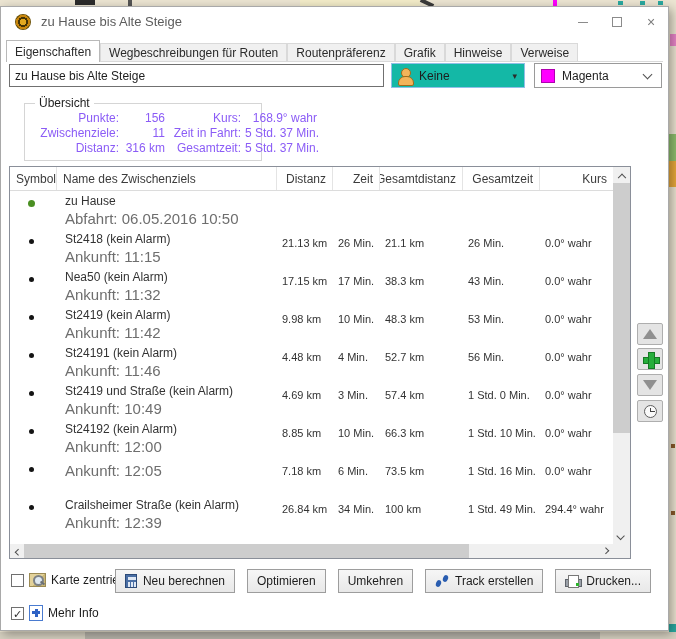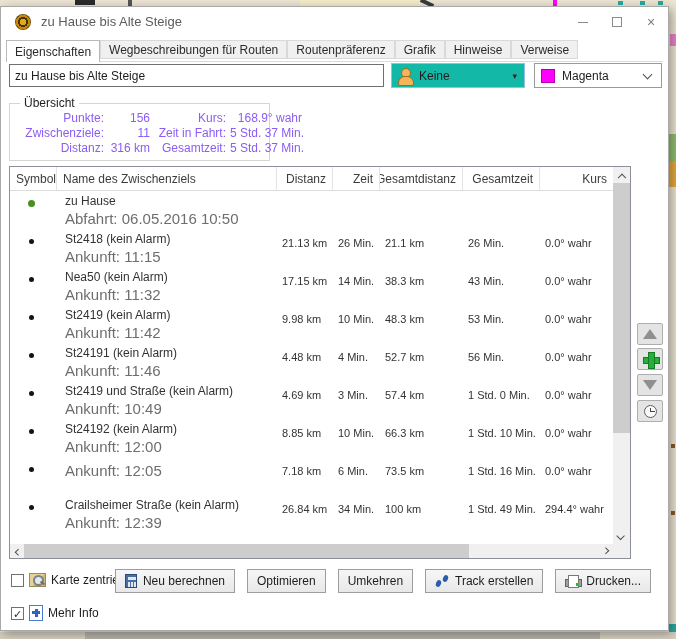--- a/index.html
+++ b/index.html
@@ -18,21 +18,21 @@
   .app-icon { position:absolute; left:14px; top:7px; width:16px; height:16px; border-radius:50%;
               background:radial-gradient(circle at 50% 50%, #e2a820 0 3px, #463405 3px 5px, #c8860d 5px 7px, #6e5309 7px 8px); }
   .title-text { position:absolute; left:40px; top:7px; font-size:13px; color:#5c5c5c; }
   .cap-btn { position:absolute; top:0; width:34px; height:30px; display:flex; align-items:center; justify-content:center; }
   .cap-min { right:68px; } .cap-max { right:34px; } .cap-close { right:0; }
   .glyph-min { width:10px; height:0; border-top:1px solid #8b8b8b; }
   .glyph-max { width:10px; height:10px; border:1px solid #8b8b8b; }
   .glyph-close { font-size:14px; color:#7c7c7c; line-height:1; }
 
   
-  .tabstrip { position:absolute; left:5px; top:33px; right:5px; height:22px; display:flex; align-items:flex-start; }
+  .tabstrip { position:absolute; left:5px; top:33px; right:5px; height:22px; display:flex; align-items:flex-end; }
   .tab { height:19px; padding:2px 8px 0; font-size:12px; color:#2b2b2b; background:#f0f0f0;
          border:1px solid #d9d9d9; border-bottom:1px solid #d9d9d9; margin-right:0; white-space:nowrap; }
   .tab.active { height:22px; background:#fff; border:1px solid #b9b9b9; border-bottom:none; position:relative; z-index:2; padding-top:4px; }
   .tabstrip::after { content:""; position:absolute; left:0; right:0; bottom:0; border-bottom:1px solid #d9d9d9; z-index:1; }
 
   
   .name-input { position:absolute; left:8px; top:57px; width:375px; height:23px; border:1px solid #707070;
                 font-family:"Liberation Sans",sans-serif; font-size:12px; color:#1d1d1d; padding:0 5px; background:#fff; }
   .sym-select { position:absolute; left:390px; top:56px; width:134px; height:25px; background:#14b8a6;
                 border:1px solid #90bfe8; display:flex; align-items:center; font-size:12px; color:#1d1d1d; }
@@ -42,21 +42,21 @@
   .person-icon::after { content:""; position:absolute; left:0; top:8px; width:14px; height:8px;
                         border-radius:7px 7px 2px 2px; background:#f3b45a; border:1px solid #a06a1c; }
   .sym-arrow { margin-left:auto; margin-right:7px; font-size:9px; color:#2b2b2b; }
   .color-select { position:absolute; left:533px; top:56px; width:128px; height:25px; background:#fff;
                   border:1px solid #9a9a9a; display:flex; align-items:center; font-size:12px; color:#1d1d1d; }
   .swatch { width:14px; height:14px; background:#ff00ff; border:1px solid #b000b0; margin:0 7px 0 6px; }
   .chev { width:7px; height:7px; border-left:1px solid #505050; border-bottom:1px solid #505050;
           transform:rotate(-45deg); margin-left:auto; margin-right:10px; margin-top:-3px; }
 
   
-  .overview { position:absolute; left:8px; top:96px; width:261px; height:58px; border:1px solid #d5d5d5; }
+  .overview { position:absolute; left:23px; top:96px; width:238px; height:58px; border:1px solid #d5d5d5; }
   .ov-legend { position:absolute; left:10px; top:-8px; background:#fff; padding:0 4px; font-size:12px; color:#1d1d1d; }
   .ov-grid { position:absolute; left:6px; top:7px; display:grid; grid-template-columns:88px 42px 72px 72px;
              column-gap:4px; row-gap:1px; font-size:12px; color:#8b5cf6; }
   .ov-cell { text-align:right; white-space:nowrap; }
 
   
   .wtable { position:absolute; left:8px; top:159px; width:622px; height:393px; border:1px solid #8a8f99; background:#fff; }
   .thead { position:absolute; left:0; top:0; width:603px; height:24px; display:grid;
            grid-template-columns:47px 220px 56px 47px 83px 77px 73px; border-bottom:1px solid #dcdcdc; }
   .hcell { font-size:12px; color:#3c3c3c; border-right:1px solid #e4e4e4; display:flex; align-items:center;
@@ -253,21 +253,21 @@
 
   <div class="wrow">
     <div class="cell-sym">
             <span class="dot dot-black"></span>
           </div>
     <div class="cell-name">
       <div class="wname">Nea50 (kein Alarm)</div>
       <div class="wsub">Ankunft: 11:32</div>
     </div>
     <div class="ncell">17.15 km</div>
-    <div class="ncell">14 Min.</div>
+    <div class="ncell">17 Min.</div>
     <div class="ncell">38.3 km</div>
     <div class="ncell">43 Min.</div>
     <div class="ncell">0.0° wahr</div>
   </div>
 
   <div class="wrow">
     <div class="cell-sym">
             <span class="dot dot-black"></span>
           </div>
     <div class="cell-name">

